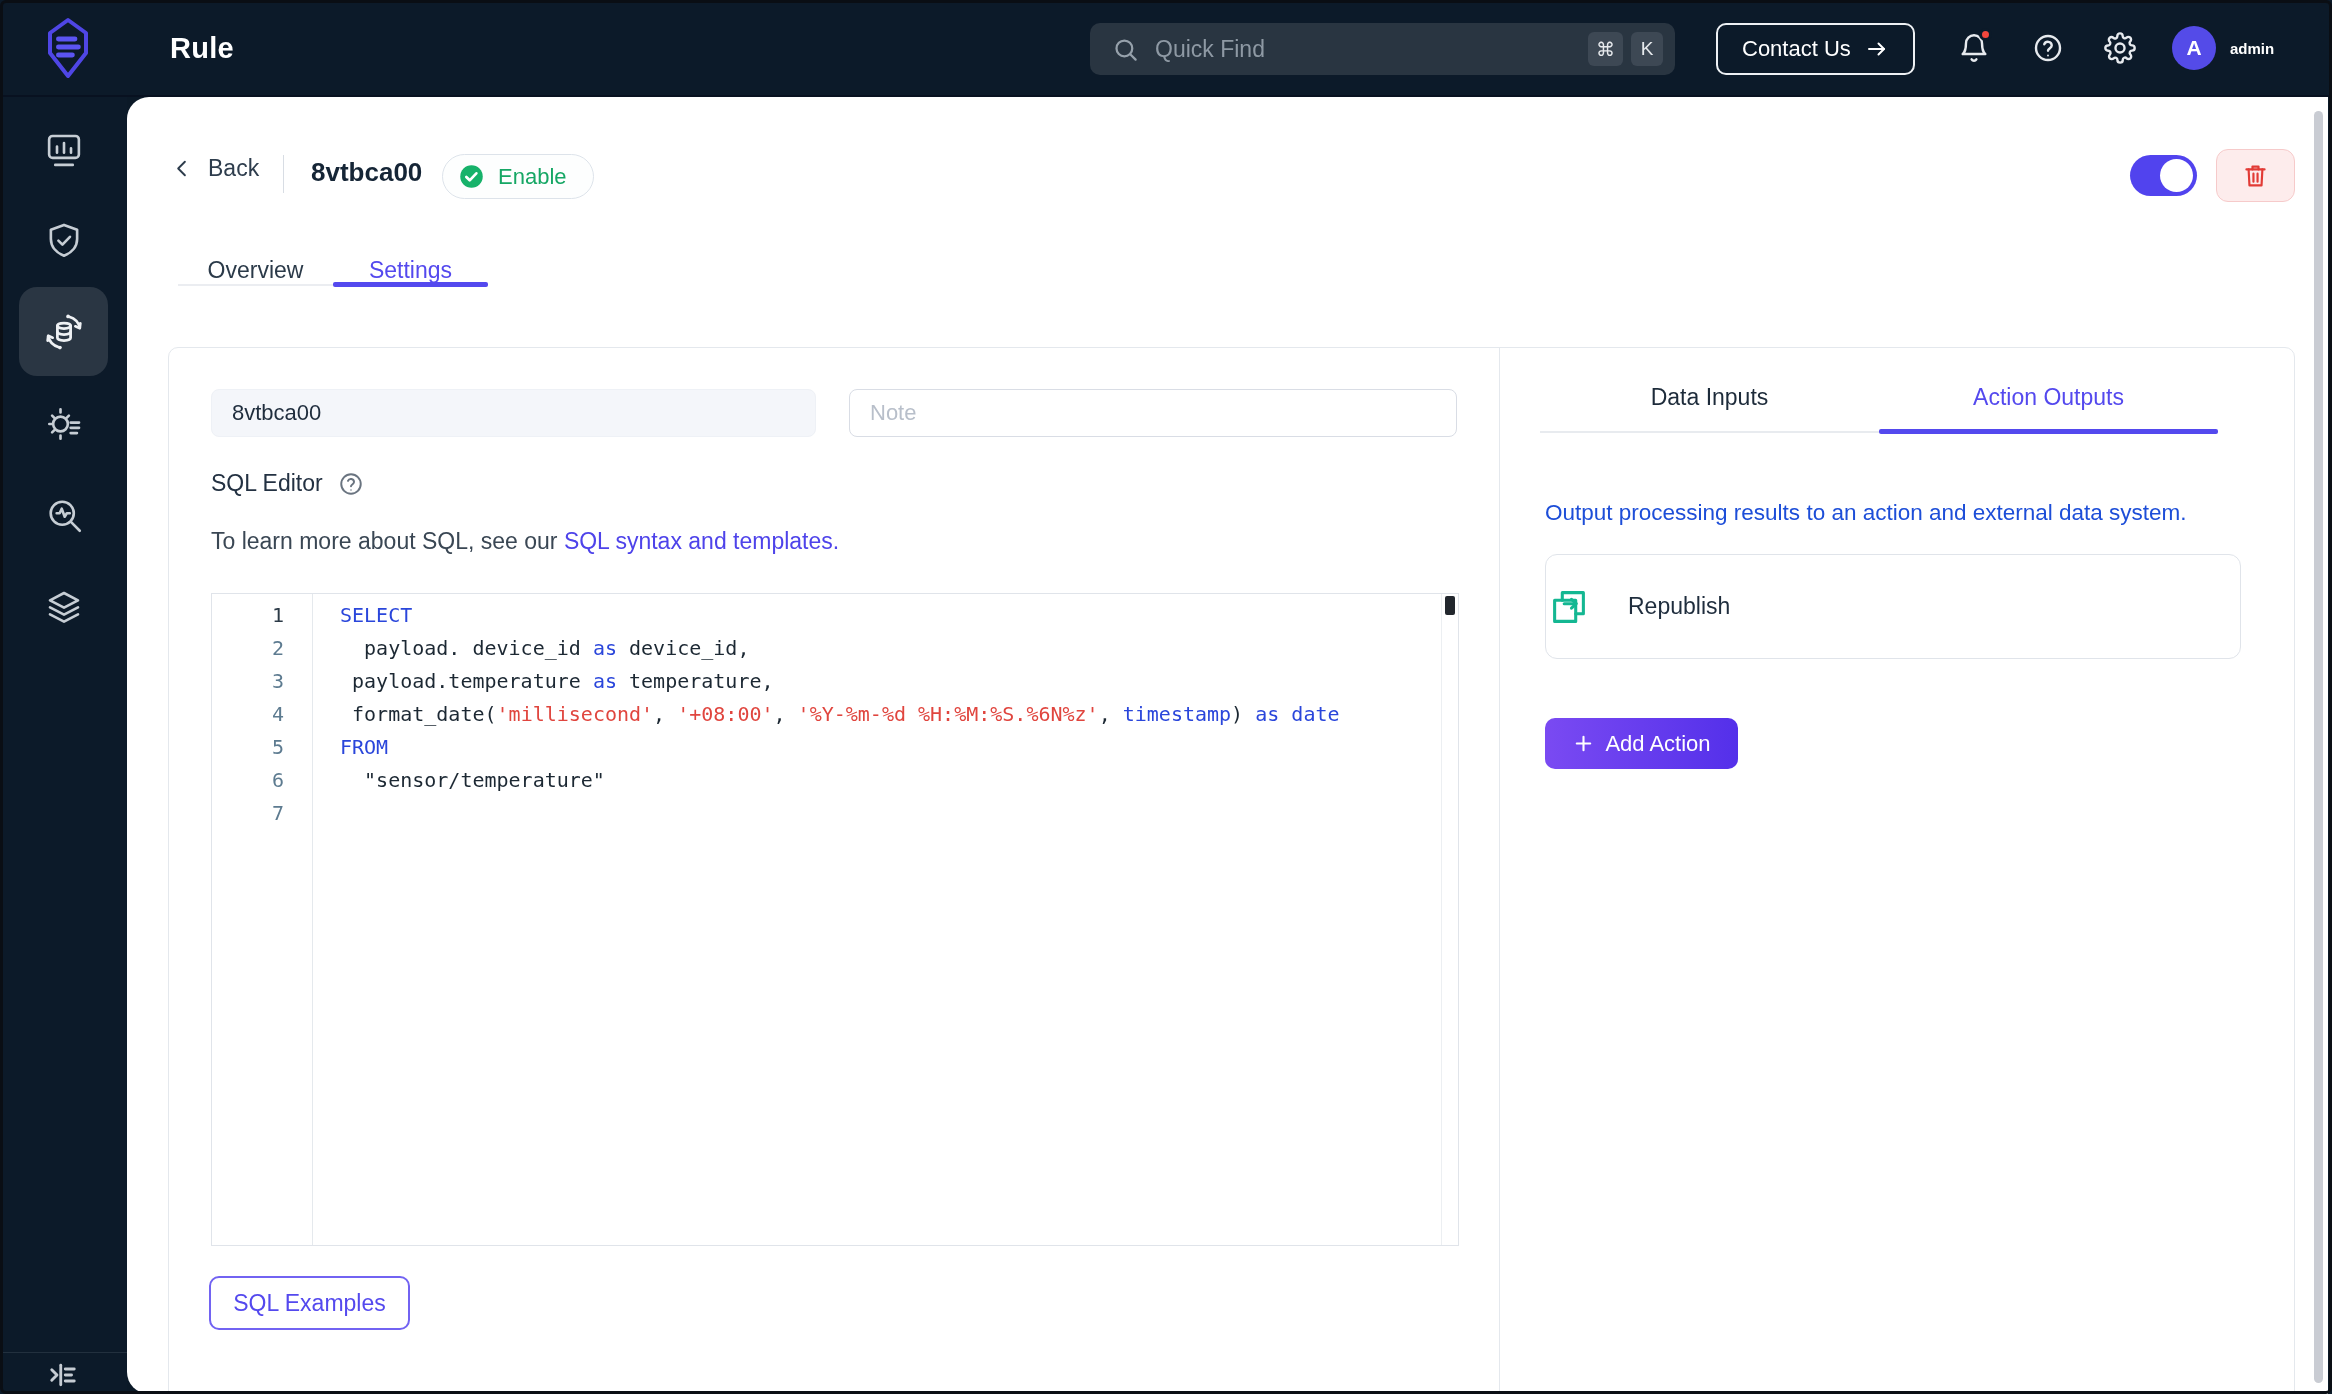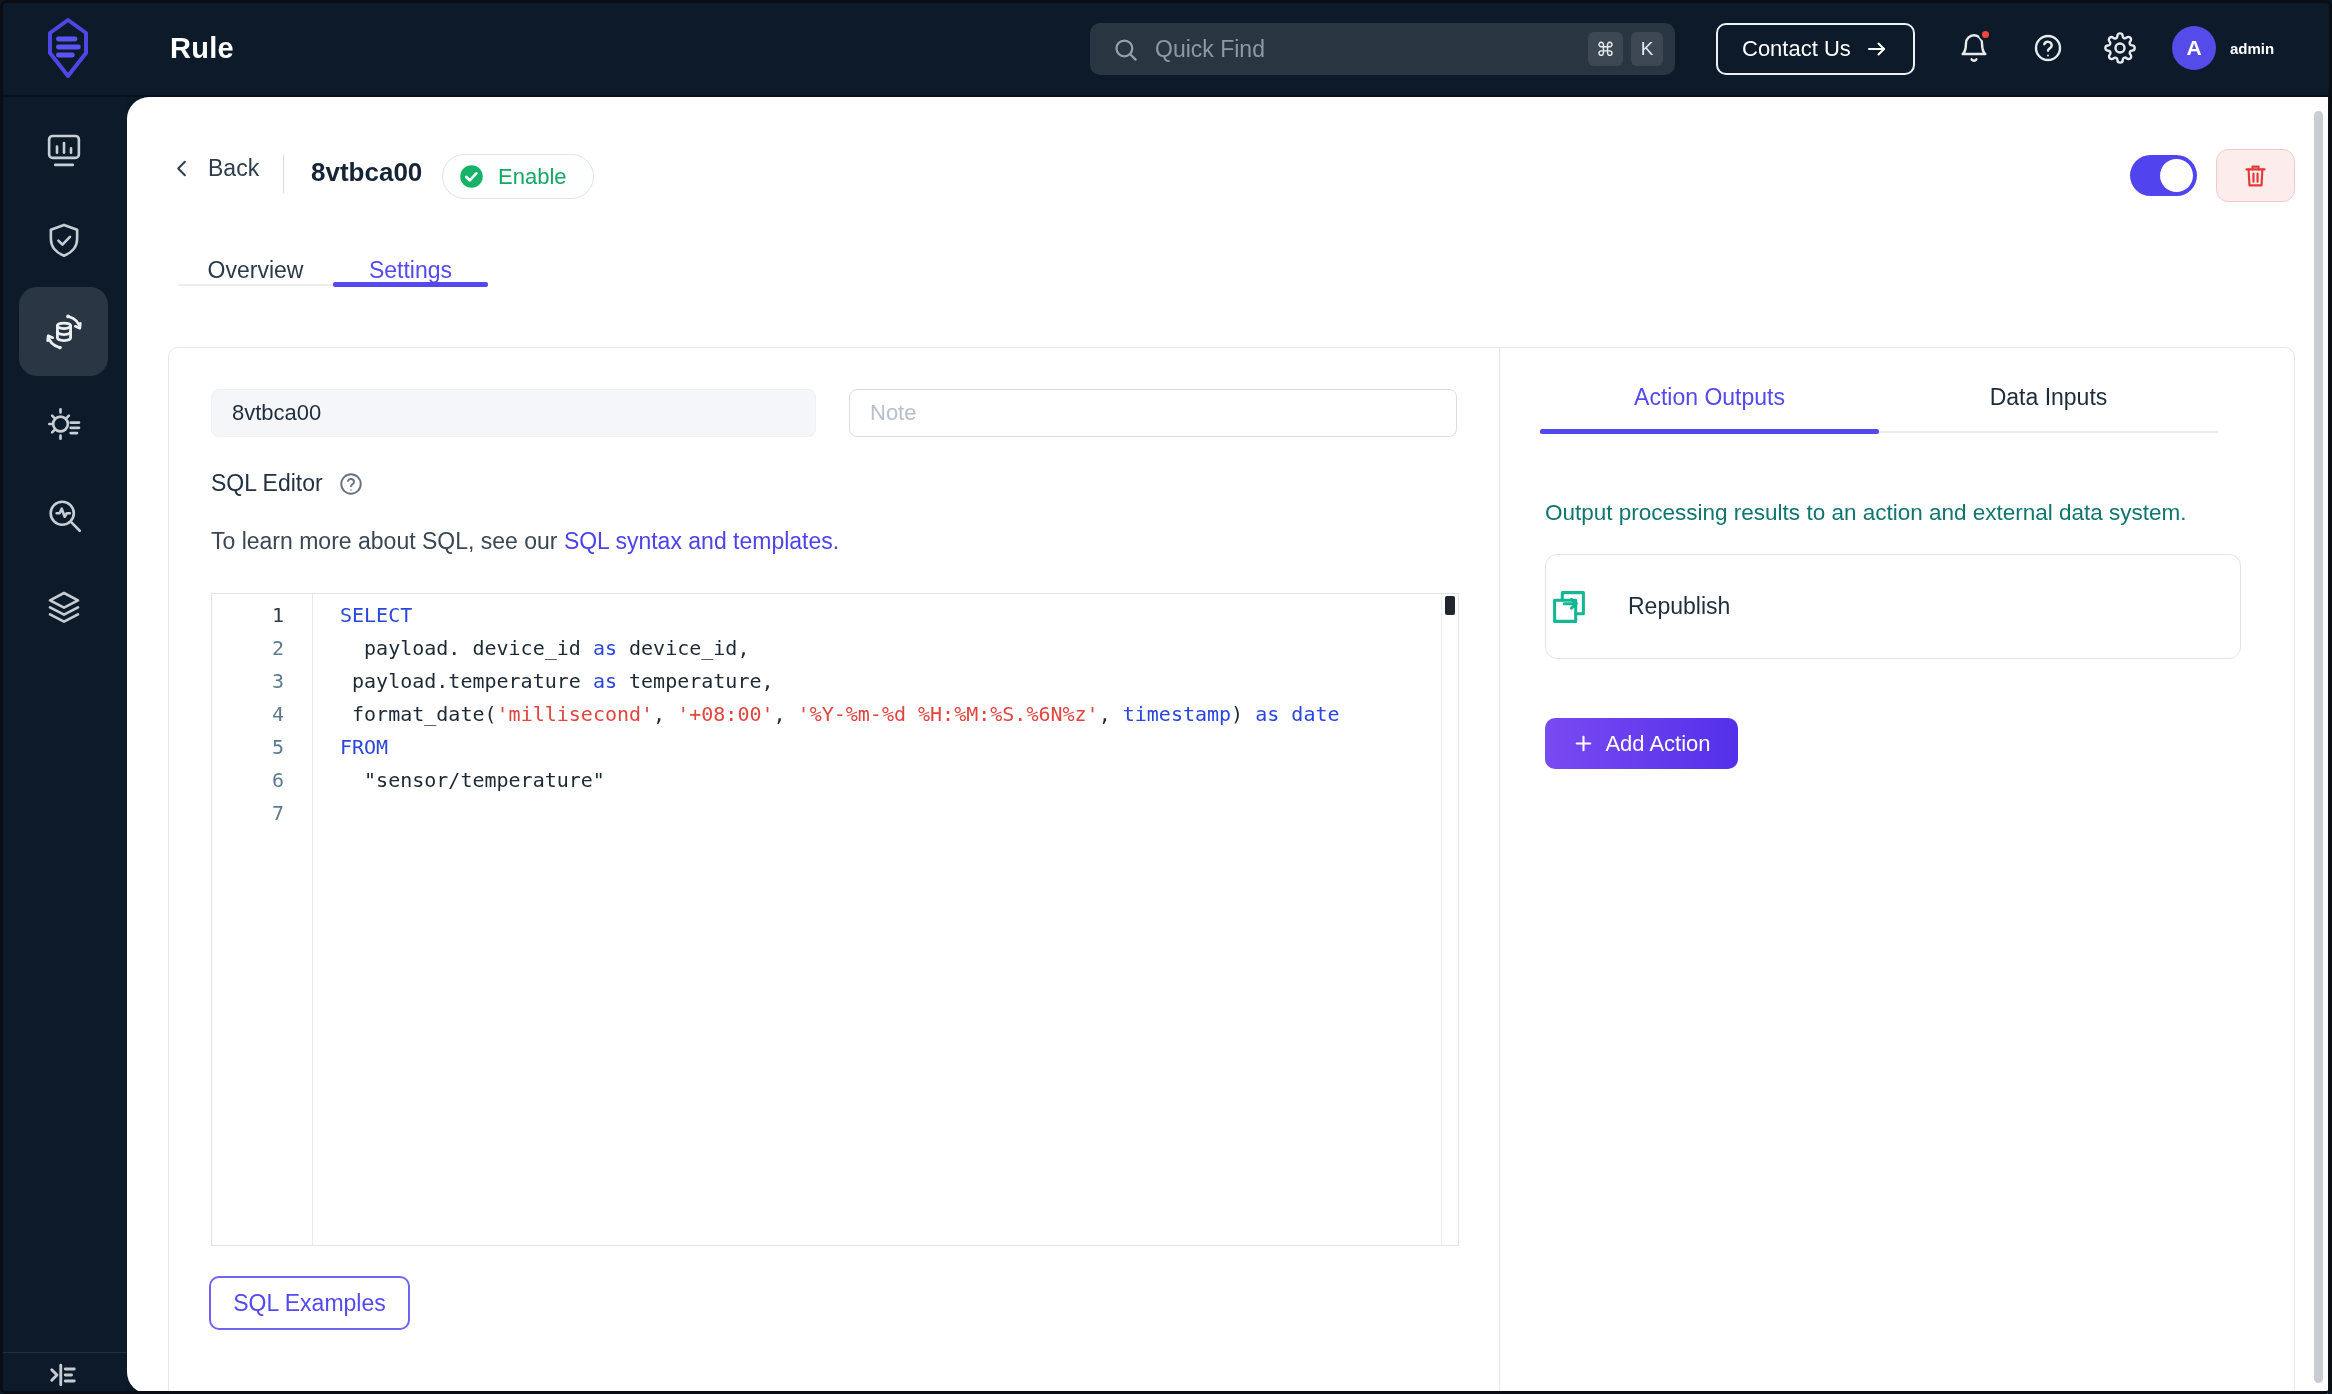--- a/index.html
+++ b/index.html
@@ -74,21 +74,21 @@
   .code-text{padding-left:56px; white-space:pre; color:#1c2833;}
   .t-k{color:#2a46db;} .t-s{color:#e0453e;} .t-p{color:#1c2833;}
 
   .sql-examples-btn{position:absolute; left:40px; top:928px; width:201px; height:54px; border:2px solid #7263f2; border-radius:10px; color:#5449ee; font-size:23px; background:#fff; display:flex; align-items:center; justify-content:center; cursor:pointer;}
 
   .rtabs{position:absolute; left:40px; top:0; width:678px; display:flex; border-bottom:2px solid #e8ebef;}
   .rtab{width:339px; text-align:center; padding:36px 0 20px; font-size:23px; color:#1d2b3a; position:relative; cursor:pointer;}
   .rtab.active{color:#5449ee;}
   .rtab.active::after{content:""; position:absolute; left:0; right:0; bottom:-3px; height:5px; background:#5449ee; border-radius:2px;}
 
-  .out-desc{position:absolute; left:45px; top:152px; font-size:22.5px; color:#0f766e;}
+  .out-desc{position:absolute; left:45px; top:152px; font-size:22.5px; color:#1d4ed8;}
   .action-card{position:absolute; left:45px; top:206px; width:696px; height:105px; border:1px solid #e0e4ea; border-radius:12px; background:#fff; display:flex; align-items:center; gap:36px; cursor:pointer;}
   .action-label{font-size:23px; color:#1f2d3d;}
   .add-action-btn{position:absolute; left:45px; top:370px; width:193px; height:51px; border:none; border-radius:10px; background:linear-gradient(90deg,#7a4af2,#5430ea); color:#fff; font-size:22px; display:flex; align-items:center; justify-content:center; gap:10px; cursor:pointer;}
 
   svg{display:block;}
 </style>
 </head>
 <body>
 
 <div id="app">
@@ -298,22 +298,22 @@
           <div class="scroll-col">
             <div class="scroll-thumb-v"></div>
           </div>
         </div>
 
         <button class="sql-examples-btn">SQL Examples</button>
       </div>
 
       <div class="right-pane">
         <div class="rtabs">
+          <div class="rtab">Data Inputs</div>
           <div class="rtab active">Action Outputs</div>
-          <div class="rtab">Data Inputs</div>
         </div>
 
         <div class="out-desc">Output processing results to an action and external data system.</div>
 
         <div class="action-card">
           <svg width="46" height="46" viewBox="0 0 24 24" fill="none" stroke="#14b792" stroke-width="1.6" stroke-linecap="round" stroke-linejoin="round">
             <path d="M8.5 8.5V4.5h11v11h-4"></path>
             <rect x="4.5" y="8.5" width="11" height="11"></rect>
             <path d="M9.5 10.3h5.9"></path>
               <path d="M13.3 8l2.5 2.3-2.5 2.3"></path>

